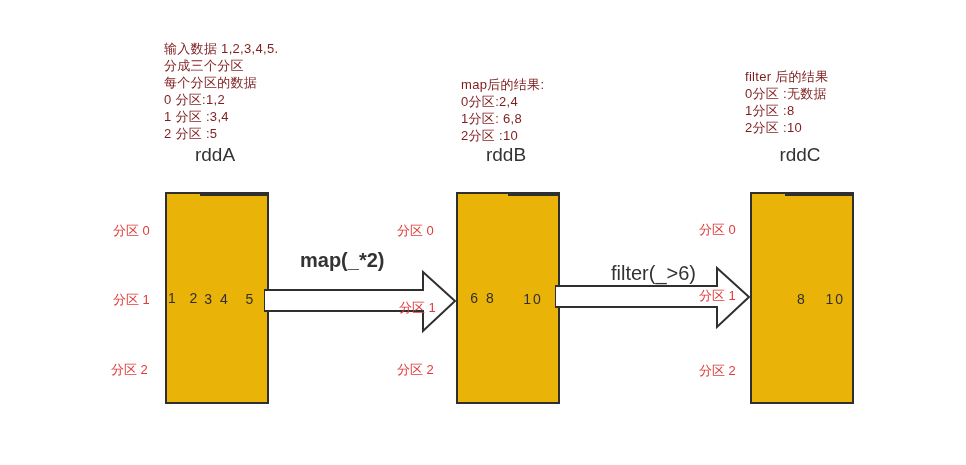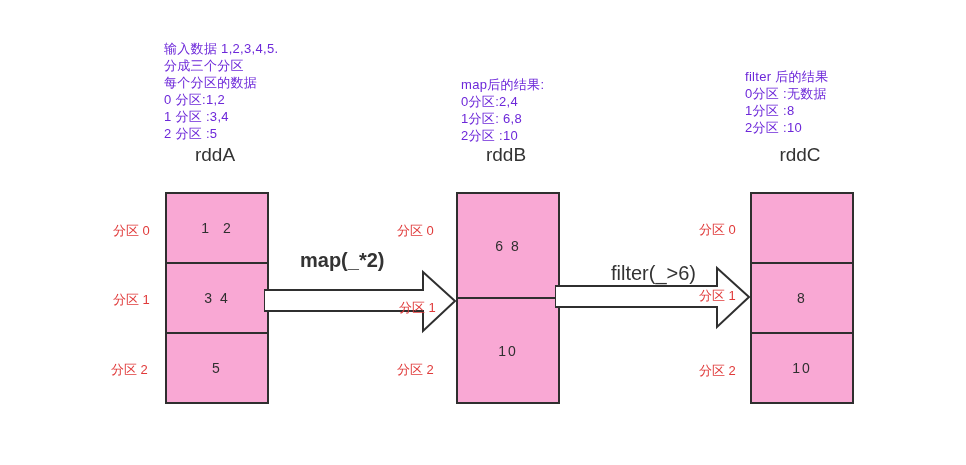--- a/index.html
+++ b/index.html
@@ -1,29 +1,29 @@
 <!DOCTYPE html>
 <html><head>
 <meta charset="utf-8">
 <style>
   html,body{margin:0;padding:0;background:#ffffff;}
   .canvas{
     position:relative;width:966px;height:465px;background:#ffffff;overflow:hidden;
     font-family:"Liberation Sans","DejaVu Sans",sans-serif;color:#2f2f2f;
   }
   .ann{
-    position:absolute;color:#6d28d9;font-size:13px;line-height:17px;
+    position:absolute;color:#7f1d1d;font-size:13px;line-height:17px;
     white-space:pre-line;letter-spacing:0.3px;
   }
   .rdd-title{
     position:absolute;width:160px;text-align:center;font-size:19px;color:#333333;
   }
   .rdd-table{
     position:absolute;width:100px;height:208px;border:2px solid #2f2f2f;
-    display:flex;flex-direction:column;box-sizing:content-box;background:#f9a8d4;
+    display:flex;flex-direction:row;box-sizing:content-box;background:#eab308;
   }
   .rdd-row{
     flex:1;display:flex;align-items:center;justify-content:center;
     font-size:14px;color:#2f2f2f;letter-spacing:2px;white-space:pre;
   }
   .rdd-row + .rdd-row{border-top:2px solid #2f2f2f;}
   .pl{
     position:absolute;color:#e03a3a;font-size:13px;white-space:nowrap;z-index:3;
   }
   .arrow-svg{position:absolute;z-index:2;}

